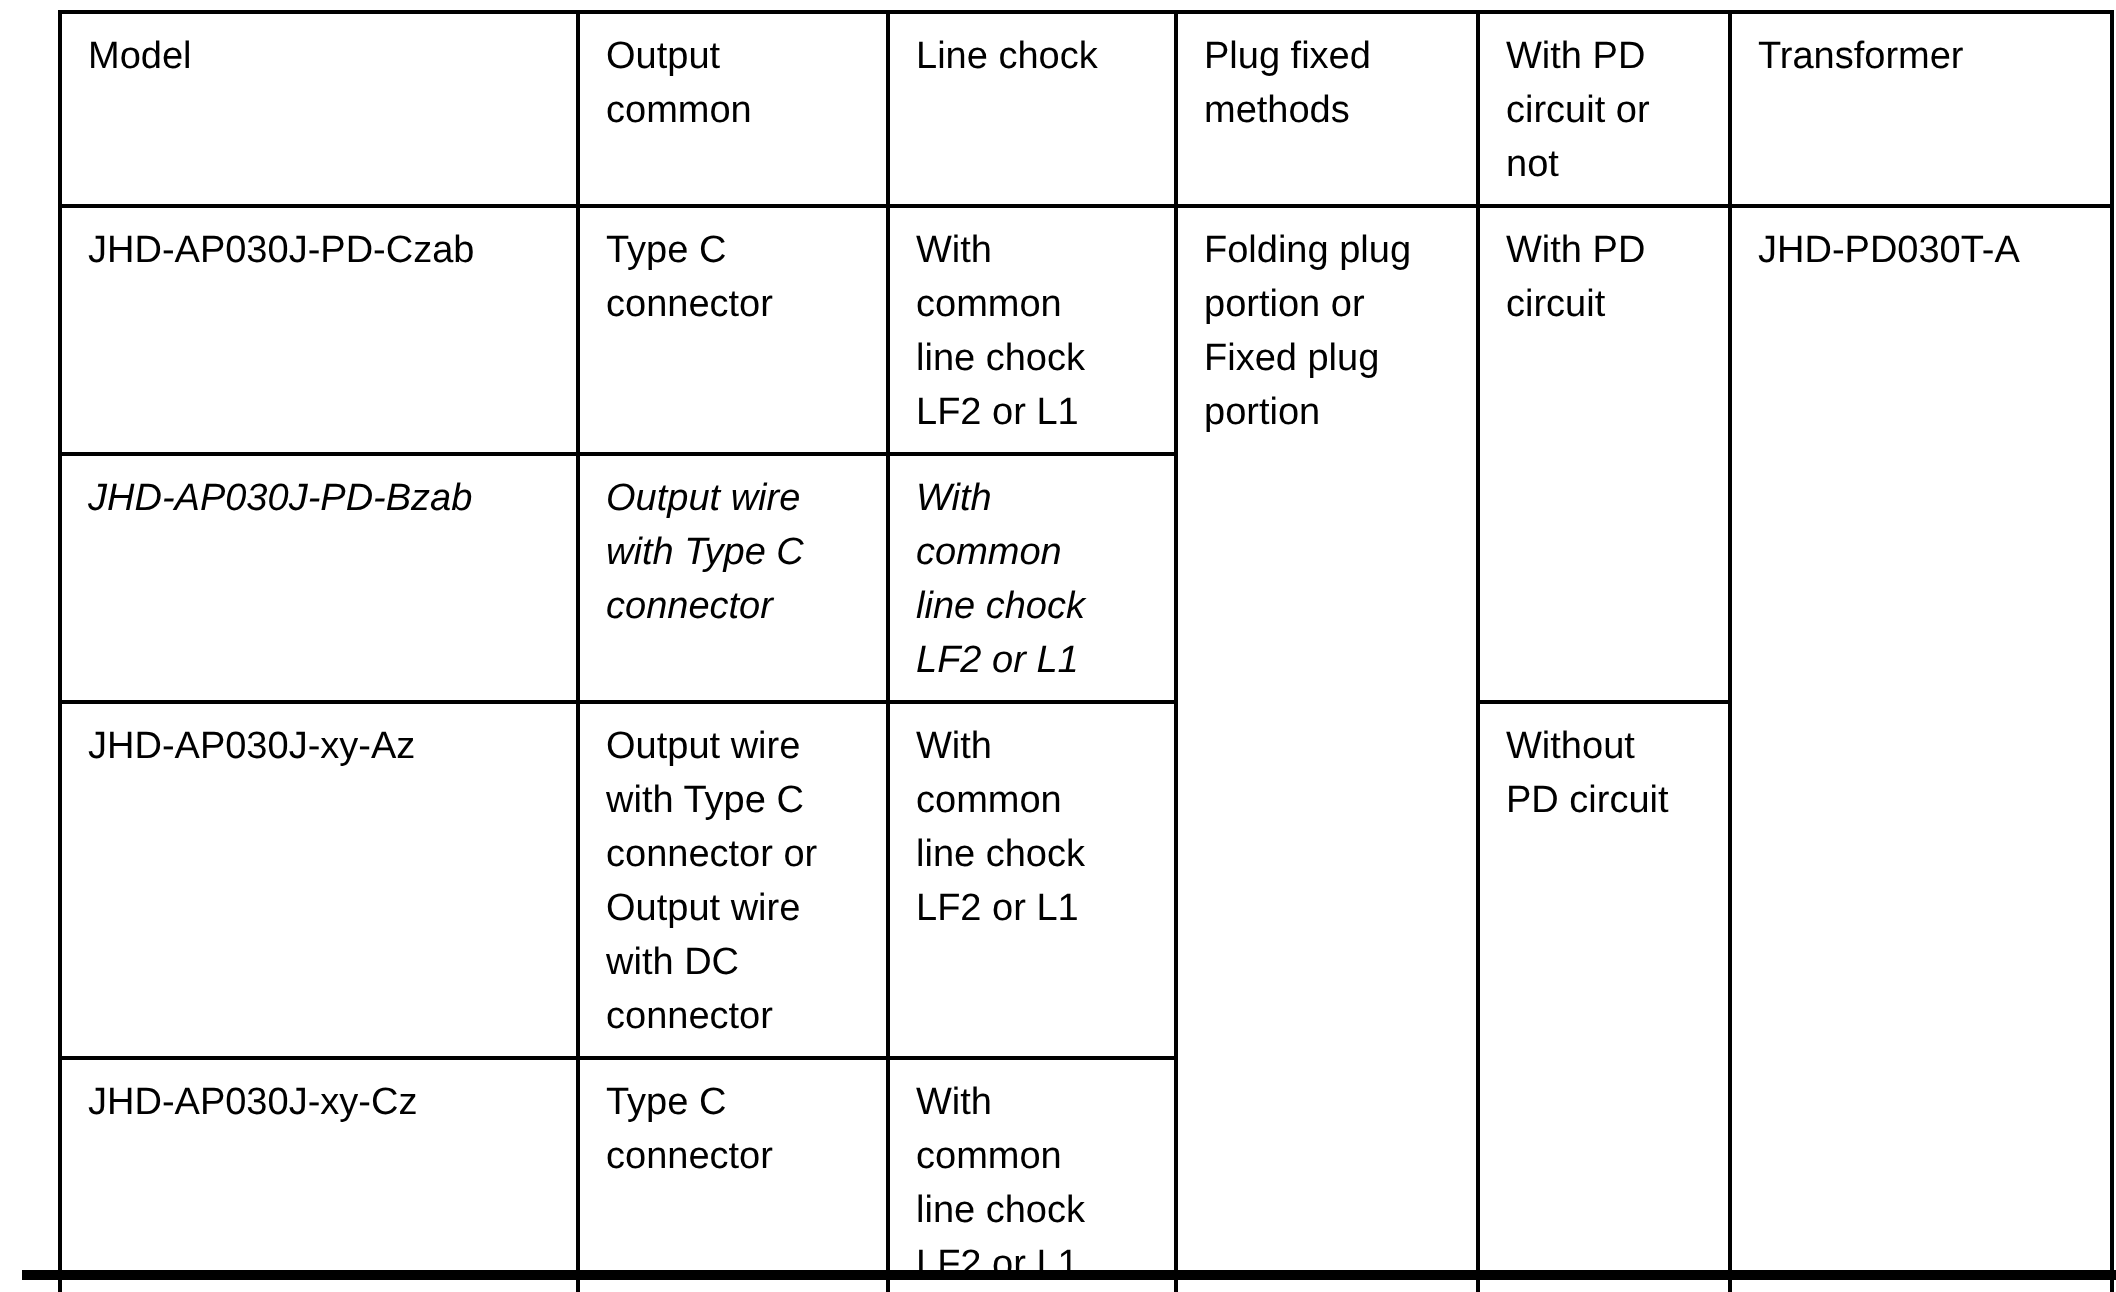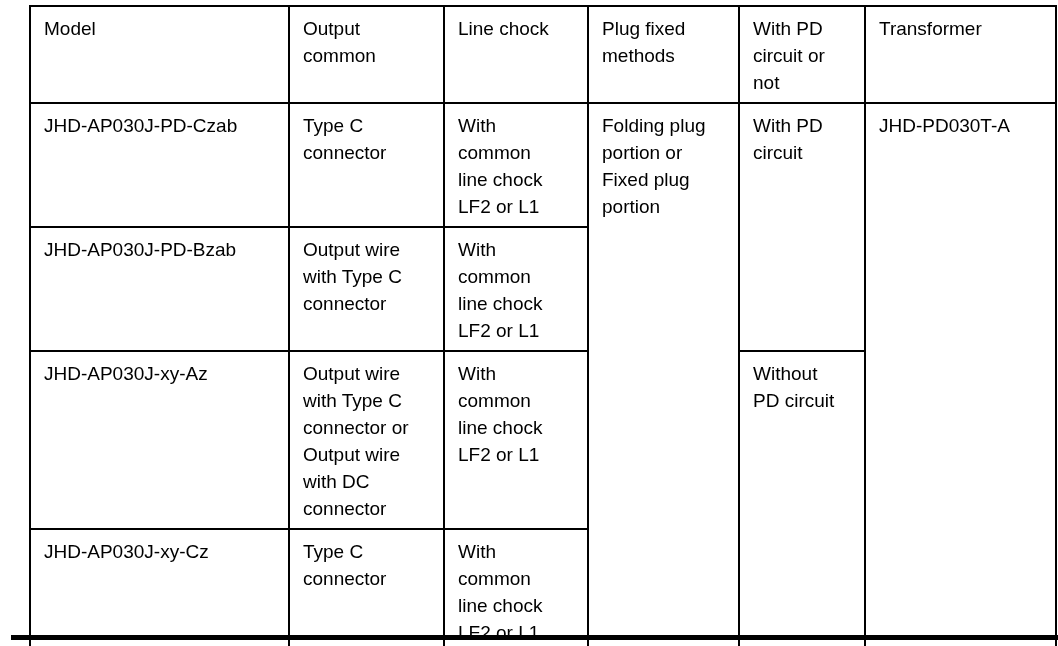--- a/index.html
+++ b/index.html
@@ -35,21 +35,21 @@
     font-size: 19px;
     line-height: 27px;
     color: #000000;
     padding: 8px 9px 6px 13px;
     white-space: pre-line;
     overflow: hidden;
     background: #ffffff;
   }
   tr.row-header  { height: 91px; }
   tr.row-1       { height: 122px; }
-  tr.row-2       { height: 122px; }
+  tr.row-2       { height: 122px; font-style: italic; }
   tr.row-3       { height: 173px; }
   tr.row-4       { height: 120px; }
   .bottom-rule {
     position: absolute;
     left: 0;
     top: 635px;
     width: 1058px;
     height: 5px;
     background: #000000;
   }

